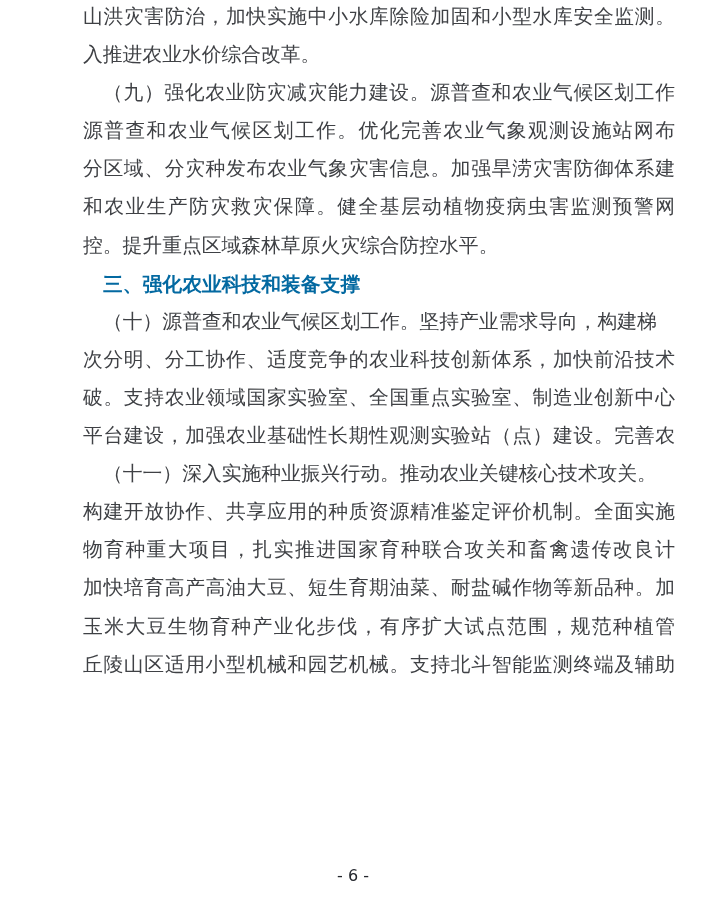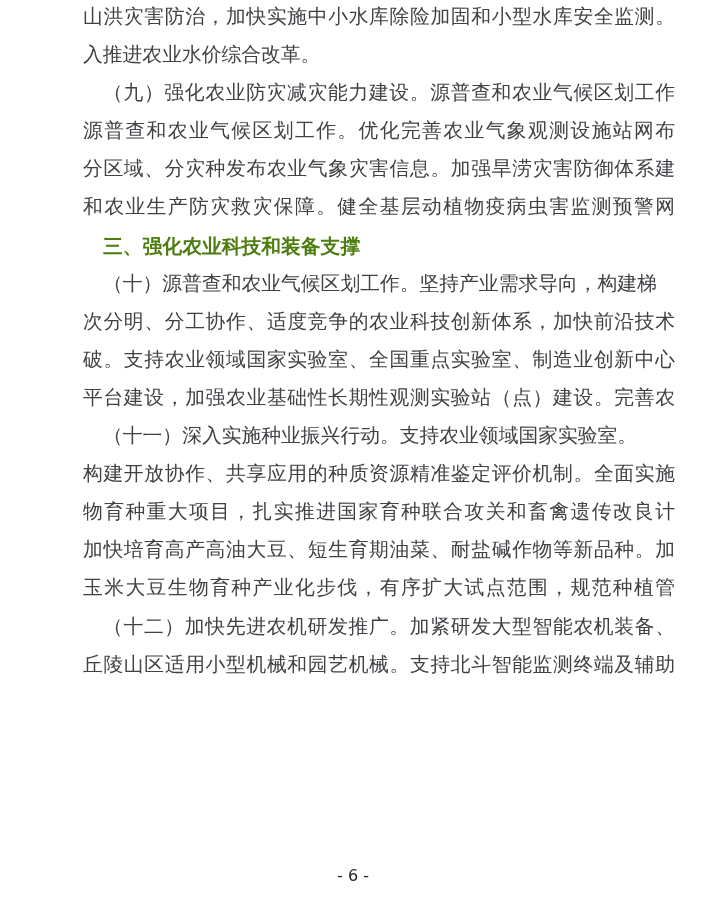--- a/index.html
+++ b/index.html
@@ -33,21 +33,21 @@
   }
   .line.natural {
     text-align: center;
     text-align-last: left;
   }
   .line.indent {
     padding-left: 20px;
   }
   .line.heading {
     font-weight: bold;
-    color: #4d7c0f;
+    color: #0369a1;
   }
   .footer {
     position: absolute;
     left: 0;
     right: 0;
     top: 866px;
     text-align: center;
     font-family: "DejaVu Sans", sans-serif;
     font-size: 16px;
     color: #23262c;
@@ -57,29 +57,29 @@
 <body>
 
 <div class="page">
   <div class="text-block" id="doc-lines">
       <div class="line">山洪灾害防治，加快实施中小水库除险加固和小型水库安全监测。深</div>
       <div class="line natural">入推进农业水价综合改革。</div>
       <div class="line indent">（九）强化农业防灾减灾能力建设。源普查和农业气候区划工作</div>
       <div class="line">源普查和农业气候区划工作。优化完善农业气象观测设施站网布局，</div>
       <div class="line">分区域、分灾种发布农业气象灾害信息。加强旱涝灾害防御体系建设</div>
       <div class="line">和农业生产防灾救灾保障。健全基层动植物疫病虫害监测预警网络。</div>
+      <div class="line natural">控。提升重点区域森林草原火灾综合防控水平。</div>
       <div class="line indent natural heading">三、强化农业科技和装备支撑</div>
       <div class="line indent natural">（十）源普查和农业气候区划工作。坚持产业需求导向，构建梯</div>
       <div class="line">次分明、分工协作、适度竞争的农业科技创新体系，加快前沿技术突</div>
       <div class="line">破。支持农业领域国家实验室、全国重点实验室、制造业创新中心等</div>
       <div class="line">平台建设，加强农业基础性长期性观测实验站（点）建设。完善农业</div>
-      <div class="line indent natural">（十一）深入实施种业振兴行动。支持农业领域国家实验室。</div>
+      <div class="line indent natural">（十一）深入实施种业振兴行动。推动农业关键核心技术攻关。</div>
       <div class="line">构建开放协作、共享应用的种质资源精准鉴定评价机制。全面实施生</div>
       <div class="line">物育种重大项目，扎实推进国家育种联合攻关和畜禽遗传改良计划，</div>
       <div class="line">加快培育高产高油大豆、短生育期油菜、耐盐碱作物等新品种。加快</div>
       <div class="line">玉米大豆生物育种产业化步伐，有序扩大试点范围，规范种植管理。</div>
-      <div class="line indent">（十二）加快先进农机研发推广。加紧研发大型智能农机装备、</div>
       <div class="line">丘陵山区适用小型机械和园艺机械。支持北斗智能监测终端及辅助驾</div>
     </div>
   <div class="footer">
     <span>- 6 -</span>
   </div>
 </div>
 
 </body></html>

